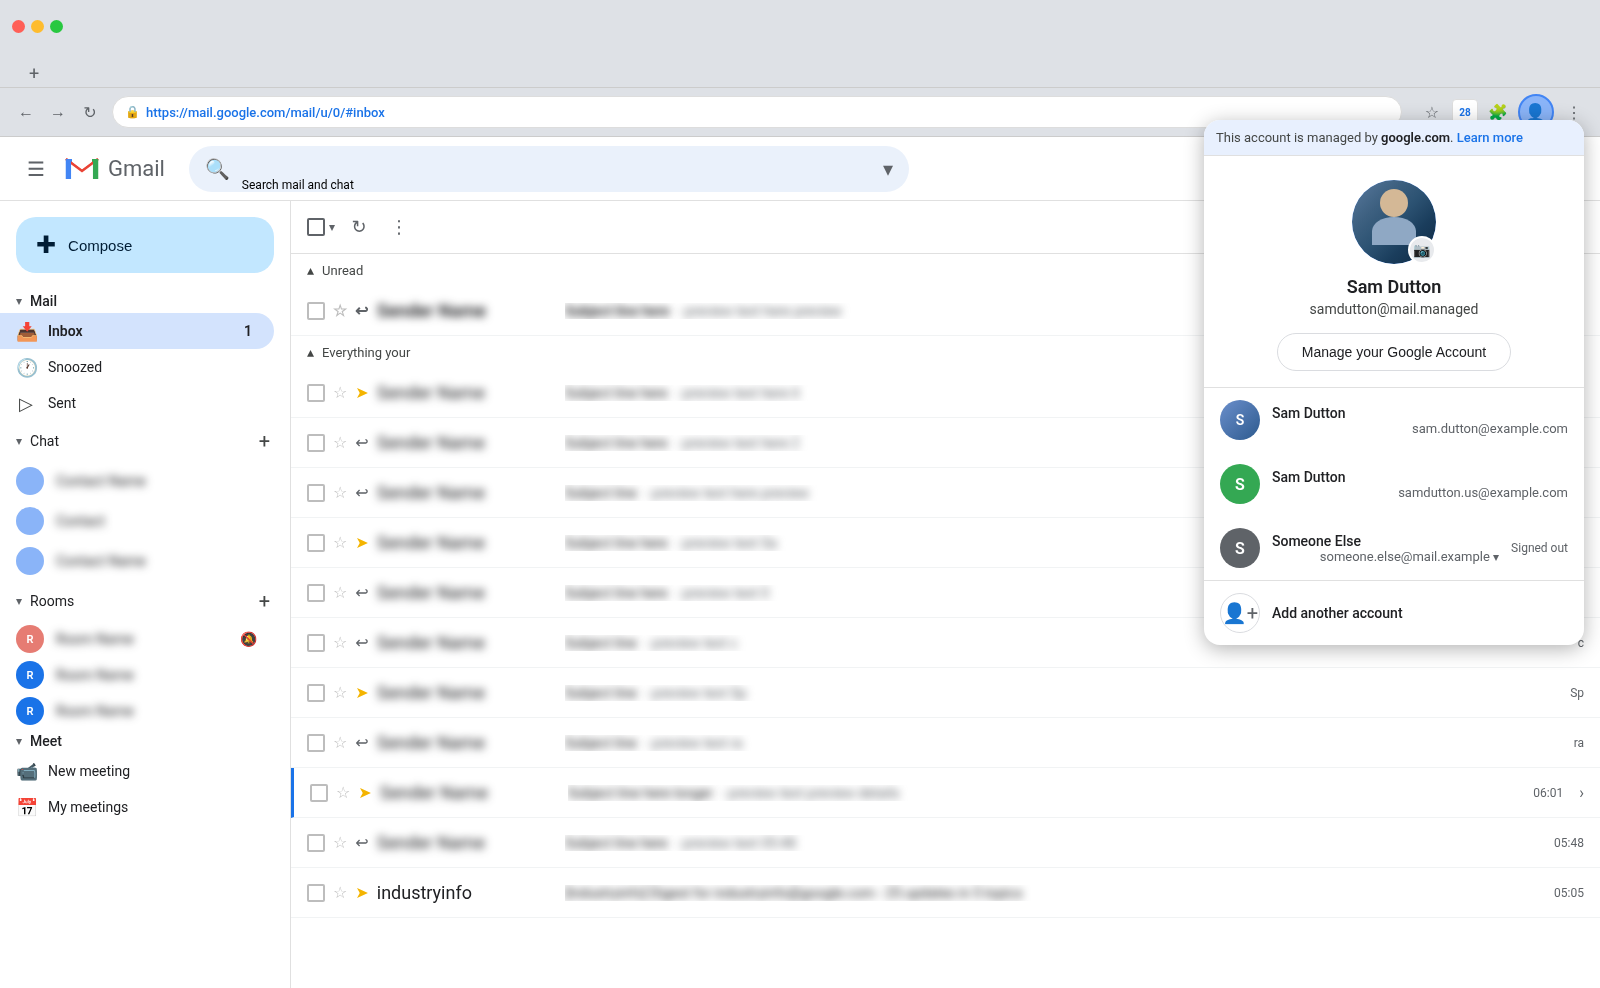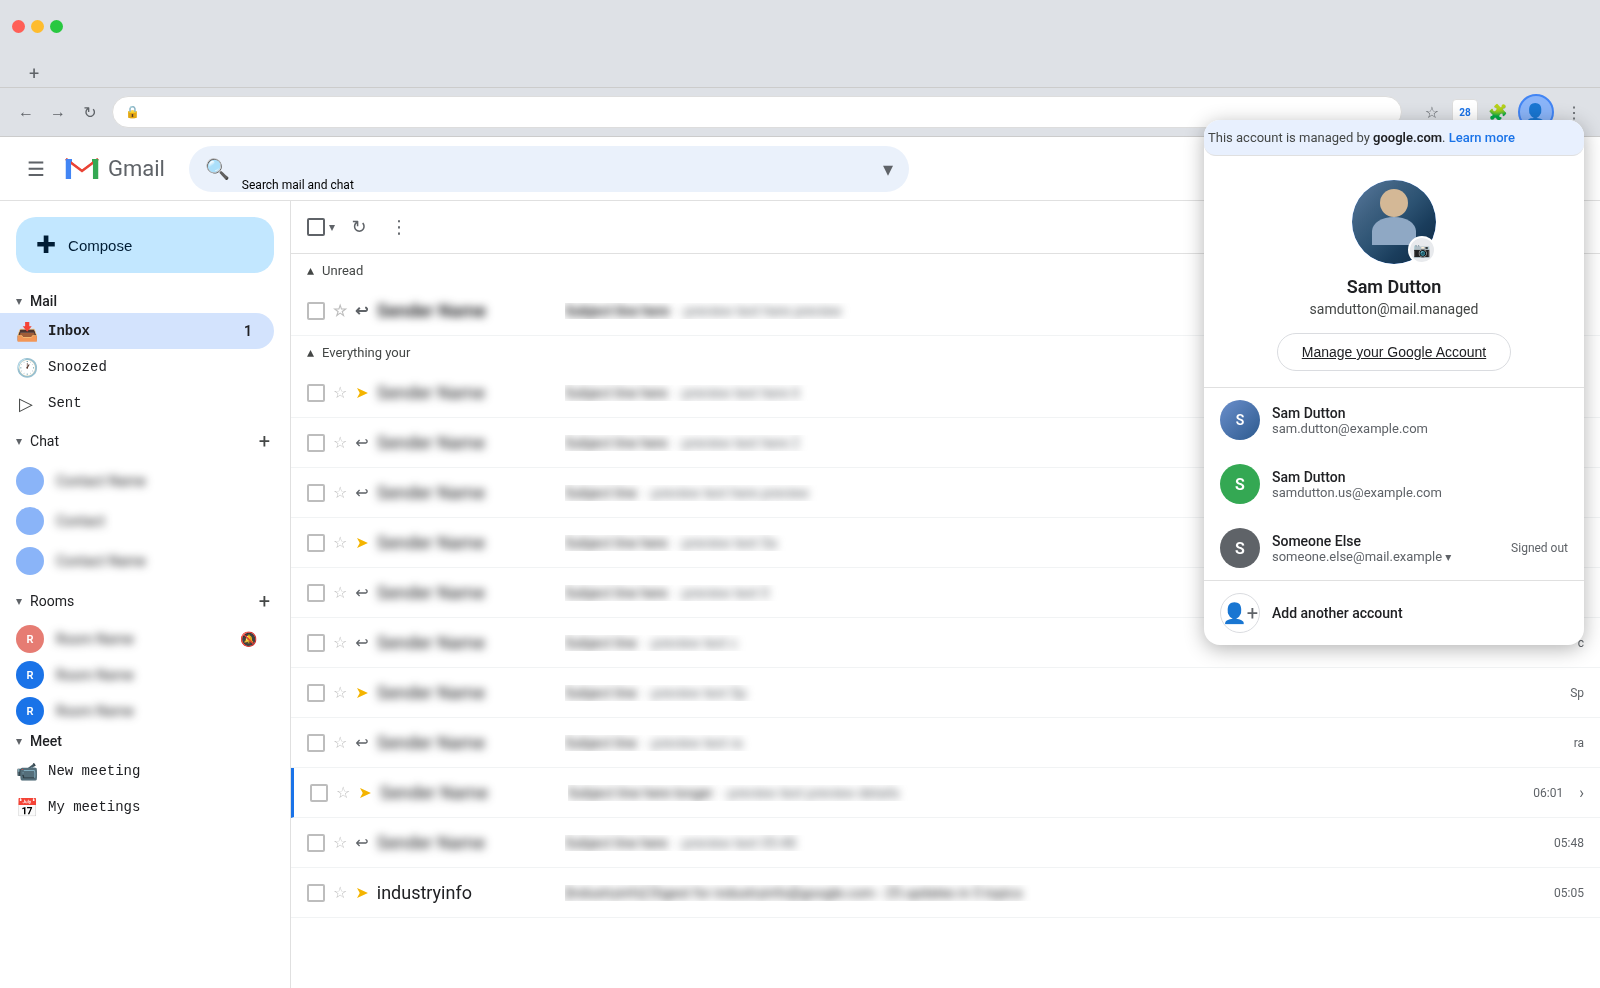--- a/index.html
+++ b/index.html
@@ -130,21 +130,21 @@
     }
     .section-chevron { font-size: 12px; color: #5f6368; margin-right: 4px; }
     .sidebar-item {
       display: flex; align-items: center; gap: 12px;
       padding: 4px 16px; height: 36px; cursor: pointer;
       border-radius: 0 20px 20px 0; margin-right: 16px;
       font-size: 14px; color: #202124;
     }
     .sidebar-item.active { background: #d3e3fd; font-weight: 600; }
     .sidebar-item-icon { font-size: 18px; color: #444746; width: 20px; text-align: center; }
-    .sidebar-item-label { flex: 1; font-family: Liberation Mono, monospace; }
+    .sidebar-item-label { flex: 1; }
     .sidebar-item-badge { background: #444746; color: white; font-size: 11px; padding: 1px 6px; border-radius: 10px; font-weight: 500; }
     .sidebar-item-badge.red { background: transparent; color: #202124; font-size: 14px; font-weight: 600; }
 
     .sidebar-add-btn { font-size: 20px; color: #444746; cursor: pointer; padding: 4px; border-radius: 50%; }
     .chat-section-header { display: flex; align-items: center; justify-content: space-between; padding: 4px 16px; }
     .chat-avatar { width: 28px; height: 28px; border-radius: 50%; background: #ccc; overflow: hidden; }
     .chat-item { display: flex; align-items: center; gap: 12px; padding: 6px 16px; cursor: pointer; border-radius: 0 20px 20px 0; margin-right: 16px; }
     .chat-name { font-size: 14px; color: #202124; }
 
     .room-item { display: flex; align-items: center; gap: 12px; padding: 4px 16px; height: 36px; cursor: pointer; border-radius: 0 20px 20px 0; margin-right: 16px; font-size: 14px; }
@@ -192,25 +192,24 @@
       right: 16px;
       width: 380px;
       background: white;
       border-radius: 16px;
       box-shadow: 0 4px 20px rgba(0,0,0,0.3);
       z-index: 100;
       overflow: hidden;
     }
     .account-managed-banner {
       background: #e8f0fe;
-      padding: 10px 4px;
+      padding: 10px 12px;
       font-size: 13px;
       color: #444746;
       border-bottom: 1px solid #e0e0e0;
-      border-radius: 12px;
     }
     .account-managed-banner a { color: #1a73e8; text-decoration: none; font-weight: 500; }
     .account-managed-banner strong { color: #202124; font-weight: 600; }
 
     .account-profile {
       display: flex; flex-direction: column; align-items: center;
       padding: 24px 16px 16px;
     }
     .profile-photo-container { position: relative; margin-bottom: 12px; }
     .profile-photo {
@@ -223,37 +222,37 @@
       width: 28px; height: 28px; border-radius: 50%;
       background: #e8eaed; border: 2px solid white;
       display: flex; align-items: center; justify-content: center;
       font-size: 14px; cursor: pointer; color: #5f6368;
     }
     .profile-name { font-size: 18px; font-weight: 600; color: #202124; margin-bottom: 4px; }
     .profile-email { font-size: 14px; color: #444746; margin-bottom: 16px; }
     .manage-account-btn {
       border: 1px solid #dadce0; border-radius: 20px;
       padding: 10px 24px; font-size: 14px; color: #202124;
-      background: white; cursor: pointer; font-weight: 500; text-decoration: underline;
+      background: white; cursor: pointer; font-weight: 500;
     }
 
     .account-list { border-top: 1px solid #e0e0e0; }
     .account-item {
       display: flex; align-items: center; gap: 12px;
       padding: 12px 16px; cursor: pointer;
     }
     .account-item-avatar {
       width: 40px; height: 40px; border-radius: 50%;
       background: #8ab4f8; overflow: hidden;
       display: flex; align-items: center; justify-content: center;
       font-size: 16px; font-weight: 600; color: white; flex-shrink: 0;
     }
     .account-item-info { flex: 1; }
     .account-item-name { font-size: 14px; font-weight: 500; color: #202124; }
-    .account-item-email { font-size: 13px; color: #5f6368; }
+    .account-item-email { font-size: 13px; color: #5f6368; text-align: right; }
     .account-signed-out { font-size: 12px; color: #5f6368; }
 
     .add-account-item {
       display: flex; align-items: center; gap: 12px;
       padding: 12px 16px; cursor: pointer; border-top: 1px solid #e0e0e0;
     }
     .add-account-icon { width: 40px; height: 40px; border-radius: 50%; border: 1px solid #dadce0; display: flex; align-items: center; justify-content: center; font-size: 20px; color: #5f6368; flex-shrink: 0; }
     .add-account-label { font-size: 14px; color: #202124; font-weight: 500; }
 
     .blurred { filter: blur(4px); }
@@ -274,20 +273,23 @@
 </div>
 
 <div style="background:#dee1e6; padding: 6px 12px; display:flex; align-items:center; gap:8px; border-bottom:1px solid #ccc;">
   <div style="display:flex;gap:4px;">
     <button class="nav-btn">←</button>
     <button class="nav-btn">→</button>
     <button class="nav-btn">↻</button>
   </div>
   <div class="address-bar-container">
     <span class="lock-icon">🔒</span>
+    <span class="address-bar-url">
+      <span>https://</span><span style="color:#1a73e8;font-weight:500;">mail.google.com</span><span>/mail/u/0/#inbox</span>
+    </span>
   </div>
   <div class="browser-toolbar-right">
     <button class="toolbar-icon-btn">☆</button>
     <div class="calendar-badge">28</div>
     <button class="toolbar-icon-btn">🧩</button>
     <div class="user-avatar">👤</div>
     <button class="toolbar-icon-btn">⋮</button>
   </div>
 </div>
 

